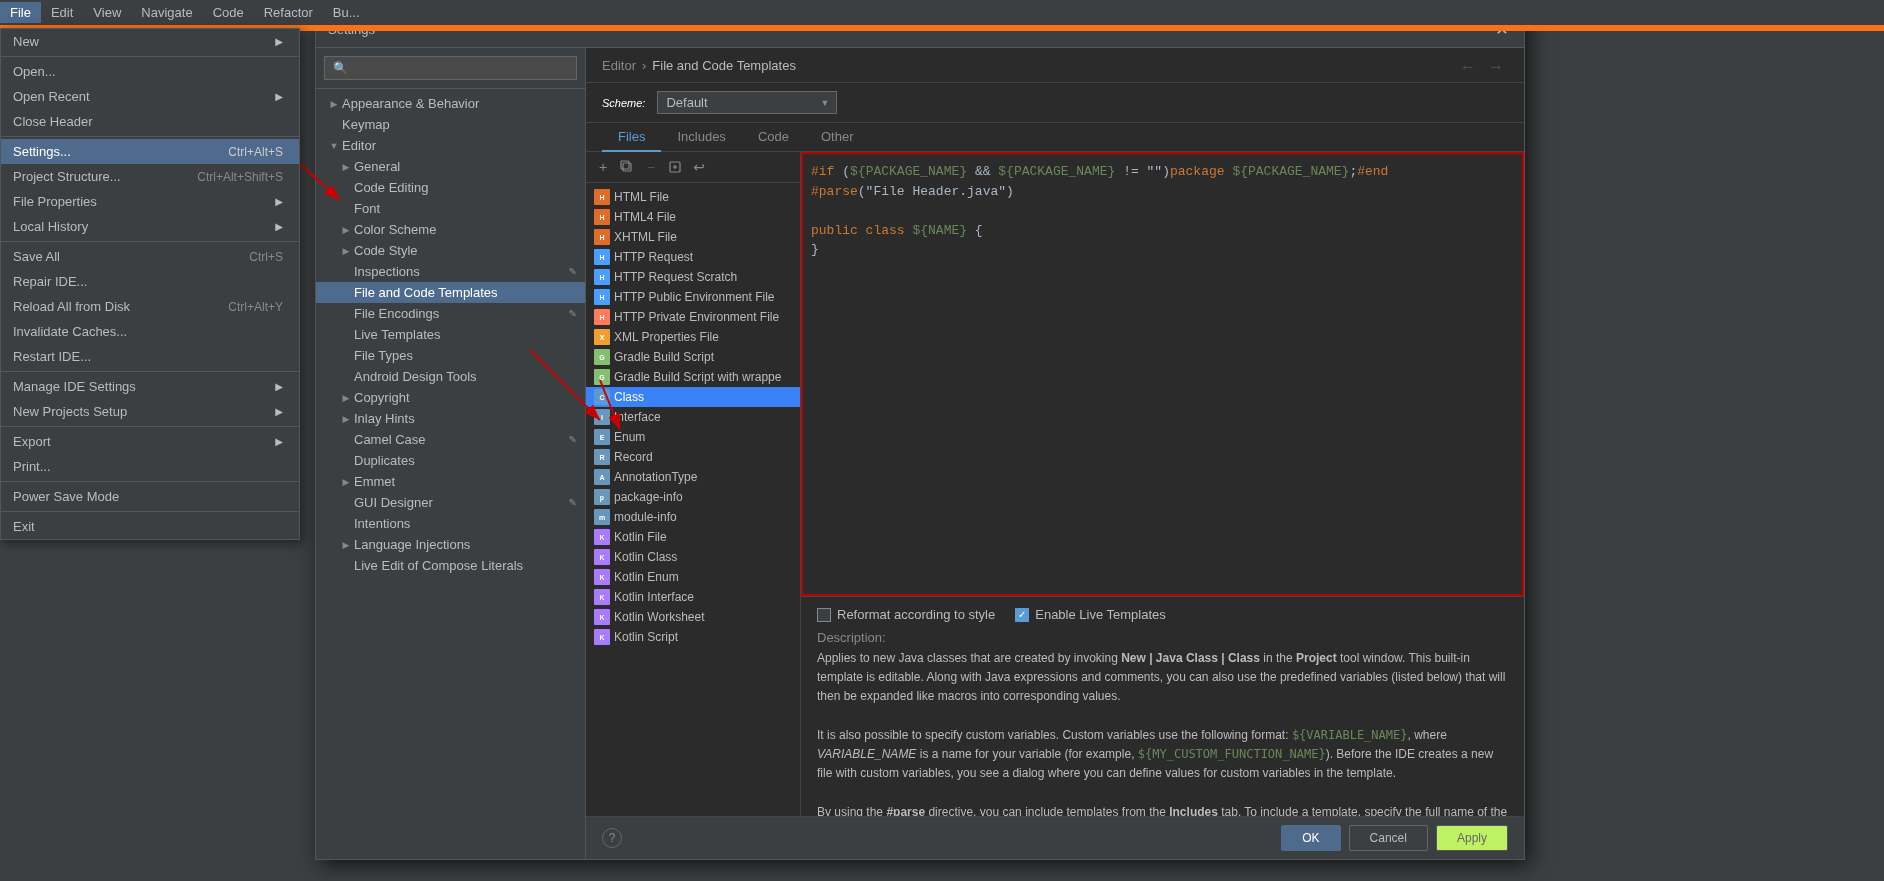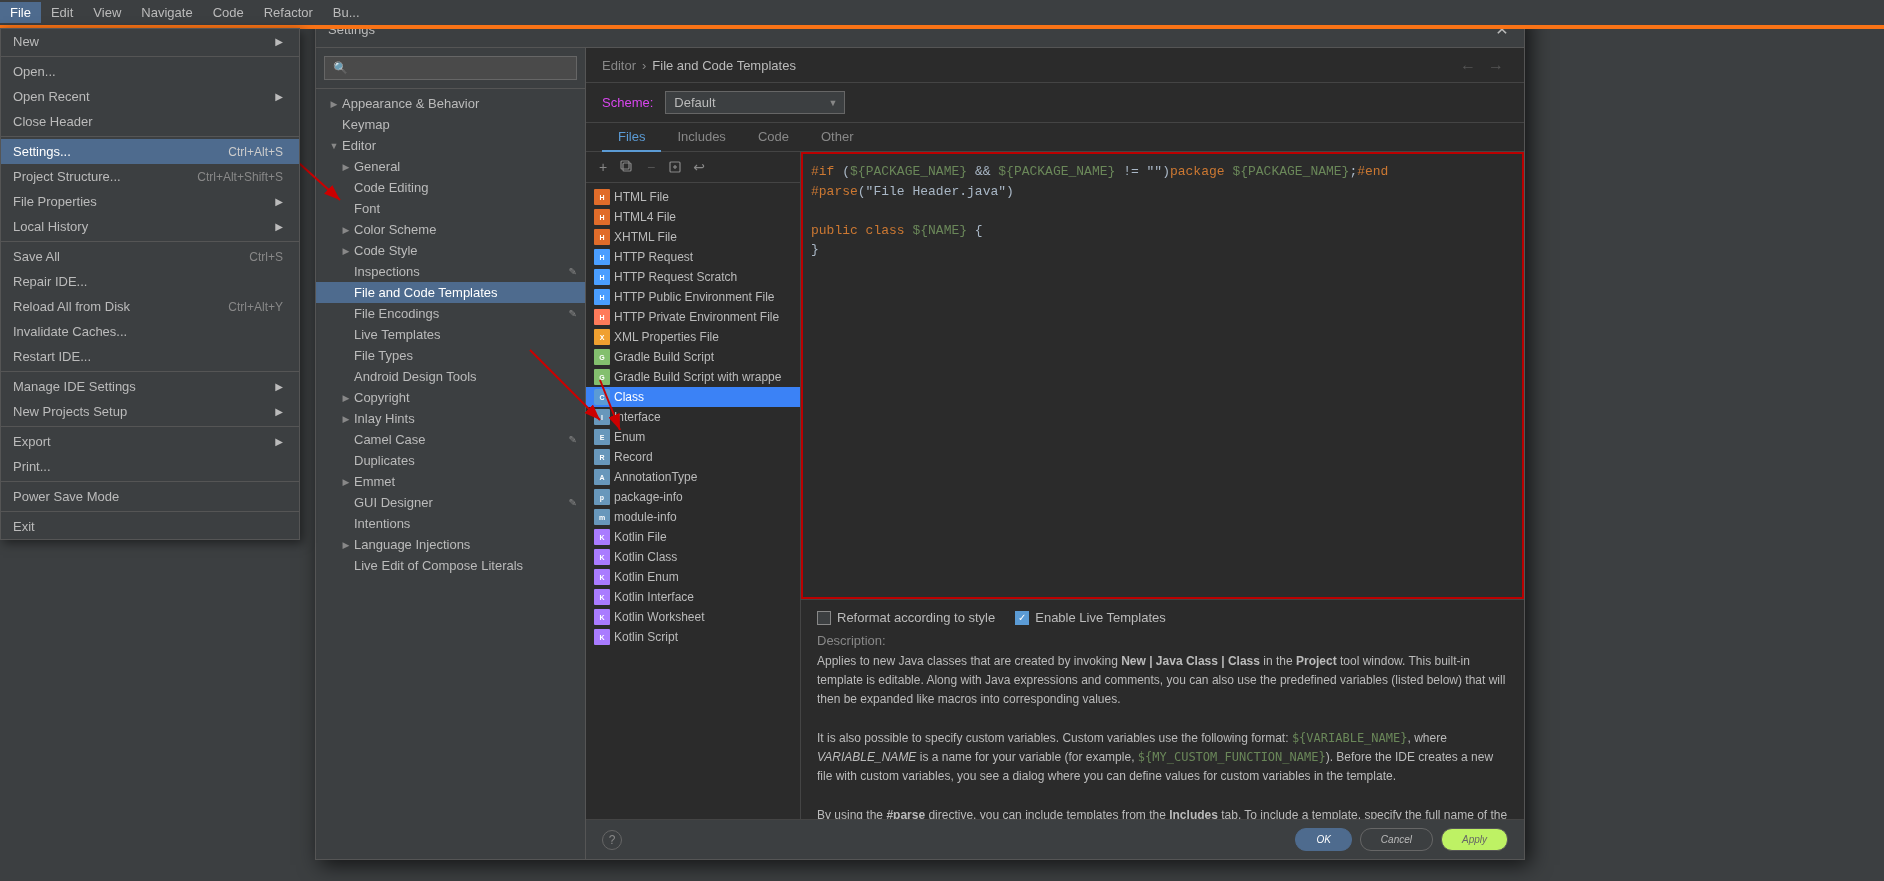--- a/index.html
+++ b/index.html
@@ -12,21 +12,21 @@
       min-height: 881px;
       overflow: hidden;
       position: relative;
     }
 
     
     .menubar {
       display: flex;
       background: #3c3f41;
       padding: 2px 0;
-      border-bottom: 4px solid #f97316;
+      border-bottom: 6px solid #f97316;
       position: relative;
       z-index: 100;
     }
     .menubar-item {
       padding: 3px 10px;
       color: #bbbbbb;
       cursor: pointer;
       font-size: 13px;
     }
     .menubar-item:hover, .menubar-item.active {
@@ -215,21 +215,21 @@
     .nav-arrow.disabled { color: #555; cursor: default; }
 
     .scheme-row {
       display: flex;
       align-items: center;
       padding: 8px 16px;
       border-bottom: 1px solid #444;
       flex-shrink: 0;
       gap: 12px;
     }
-    .scheme-label { color: #d946ef; font-size: 13px; }
+    .scheme-label { color: #ffffff; font-size: 11px; font-style: italic; }
     .scheme-select-wrap {
       position: relative;
       display: inline-flex;
       align-items: center;
     }
     .scheme-select-wrap select {
       background: #3c3f41;
       border: 1px solid #666;
       color: #bbbbbb;
       padding: 3px 28px 3px 8px;
@@ -424,23 +424,22 @@
       font-size: 12px;
     }
     .footer-buttons {
       display: flex;
       gap: 8px;
     }
     .btn {
       padding: 5px 20px;
       border: 1px solid #666;
       cursor: pointer;
-      font-size: 10px;
-      border-radius: 11px;
-      font-style: italic;
+      font-size: 12px;
+      border-radius: 2px;
     }
     .btn-primary {
       background: #4e6b8e;
       color: white;
       border-color: #4e6b8e;
     }
     .btn-default {
       background: #3c3f41;
       color: #bbbbbb;
     }

